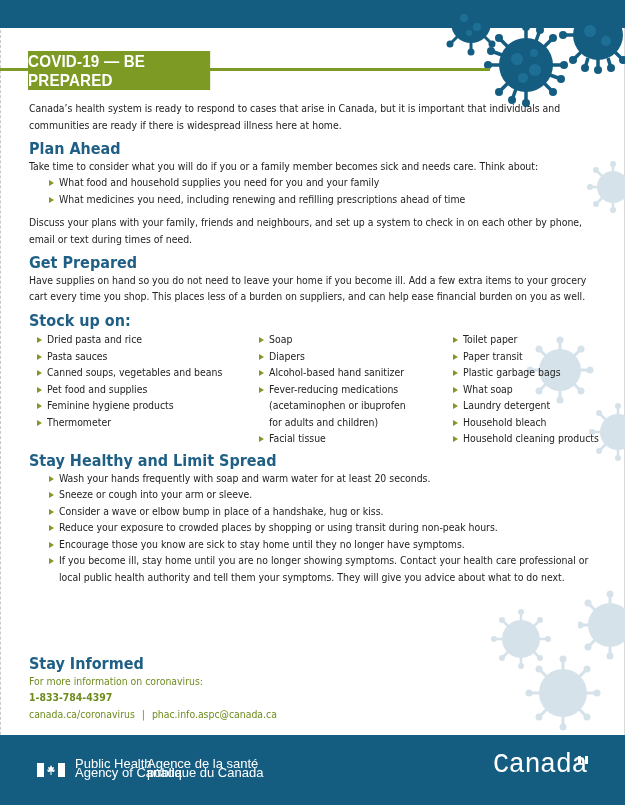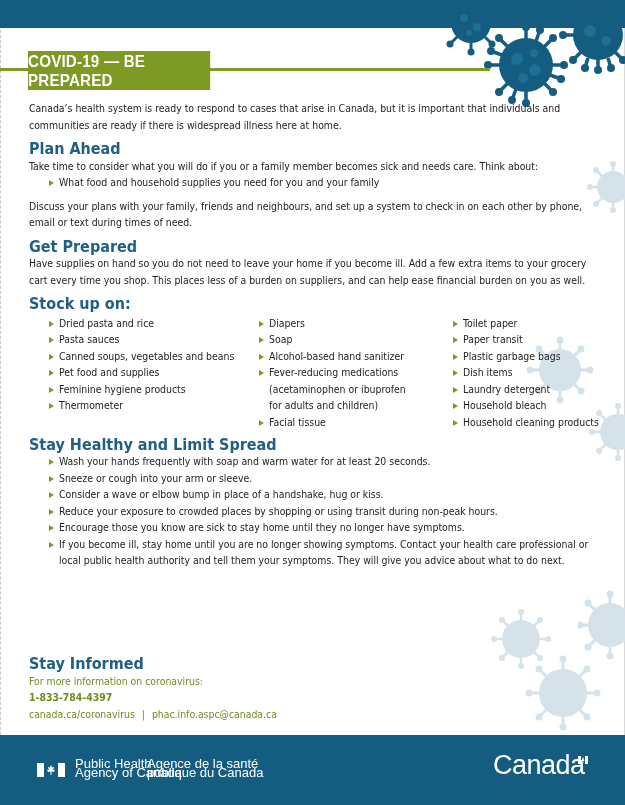--- a/index.html
+++ b/index.html
@@ -40,21 +40,21 @@
   .stock-cols { position: relative; height: 118px; }
   .stock-col { position: absolute; top: 0; }
   .stock-col ul.bl { padding-left: 0; }
 
   .informed { position: absolute; left: 29px; top: 656px; font-size: 10.4px; line-height: 16.5px; }
   .informed .green { color: #6e8c1e; }
   .informed .phone { color: #6e8c1e; font-weight: bold; }
 
   .footer-flag { position: absolute; left: 37px; top: 763px; width: 28px; height: 14px; }
   .footer-agency { position: absolute; top: 760px; color: #fff; font-family: "Liberation Sans", sans-serif; font-size: 13px; line-height: 8.5px; }
-  .footer-wordmark { position: absolute; left: 493px; top: 750px; color: #fff; font-family: Liberation Sans, sans-serif; font-size: 27px; letter-spacing: -0.5px; text-align: center; }
+  .footer-wordmark { position: absolute; left: 493px; top: 750px; color: #fff; font-family: Liberation Mono, monospace; font-size: 27px; letter-spacing: -0.5px; text-align: center; }
   .wm-flag { position: absolute; left: 578px; top: 756px; width: 10px; height: 8px; }
 </style>
 </head>
 <body>
 
 <div class="page-border-left"></div>
 <div class="page-border-right"></div>
 
 <div class="top-band"></div>
 
@@ -301,53 +301,54 @@
 <div class="title-line"></div>
 <div class="title-box">COVID-19 — BE PREPARED</div>
 
 <div class="content">
   <p class="para">Canada’s health system is ready to respond to cases that arise in Canada, but it is important that individuals and communities are ready if there is widespread illness here at home.</p>
 
   <h2 class="h" style="margin-top:8px">Plan Ahead</h2>
   <p class="para">Take time to consider what you will do if you or a family member becomes sick and needs care. Think about:</p>
   <ul class="bl">
     <li>What food and household supplies you need for you and your family</li>
+    <li>What medicines you need, including renewing and refilling prescriptions ahead of time</li>
   </ul>
   <p class="para" style="margin-top:7px">Discuss your plans with your family, friends and neighbours, and set up a system to check in on each other by phone, email or text during times of need.</p>
 
   <h2 class="h" style="margin-top:8px">Get Prepared</h2>
   <p class="para">Have supplies on hand so you do not need to leave your home if you become ill. Add a few extra items to your grocery cart every time you shop. This places less of a burden on suppliers, and can help ease financial burden on you as well.</p>
 
   <h2 class="h" style="margin-top:8px">Stock up on:</h2>
   <div class="stock-cols" style="margin-top:2px">
-    <div class="stock-col" style="left:20px;width:200px">
+    <div class="stock-col" style="left:8px;width:200px">
       <ul class="bl">
         <li>Dried pasta and rice</li>
         <li>Pasta sauces</li>
         <li>Canned soups, vegetables and beans</li>
         <li>Pet food and supplies</li>
         <li>Feminine hygiene products</li>
         <li>Thermometer</li>
       </ul>
     </div>
     <div class="stock-col" style="left:230px;width:162px">
       <ul class="bl">
+        <li>Soap</li>
         <li>Diapers</li>
-        <li>Soap</li>
         <li>Alcohol-based hand sanitizer</li>
         <li>Fever-reducing medications (acetaminophen or ibuprofen for adults and children)</li>
         <li>Facial tissue</li>
       </ul>
     </div>
     <div class="stock-col" style="left:424px;width:170px">
       <ul class="bl">
         <li>Toilet paper</li>
         <li>Paper transit</li>
         <li>Plastic garbage bags</li>
-        <li>Dish items</li>
+        <li>What soap</li>
         <li>Laundry detergent</li>
         <li>Household bleach</li>
         <li>Household cleaning products</li>
       </ul>
     </div>
   </div>
 
   <h2 class="h" style="margin-top:4px">Stay Healthy and Limit Spread</h2>
   <ul class="bl">
     <li>Wash your hands frequently with soap and warm water for at least 20 seconds.</li>

